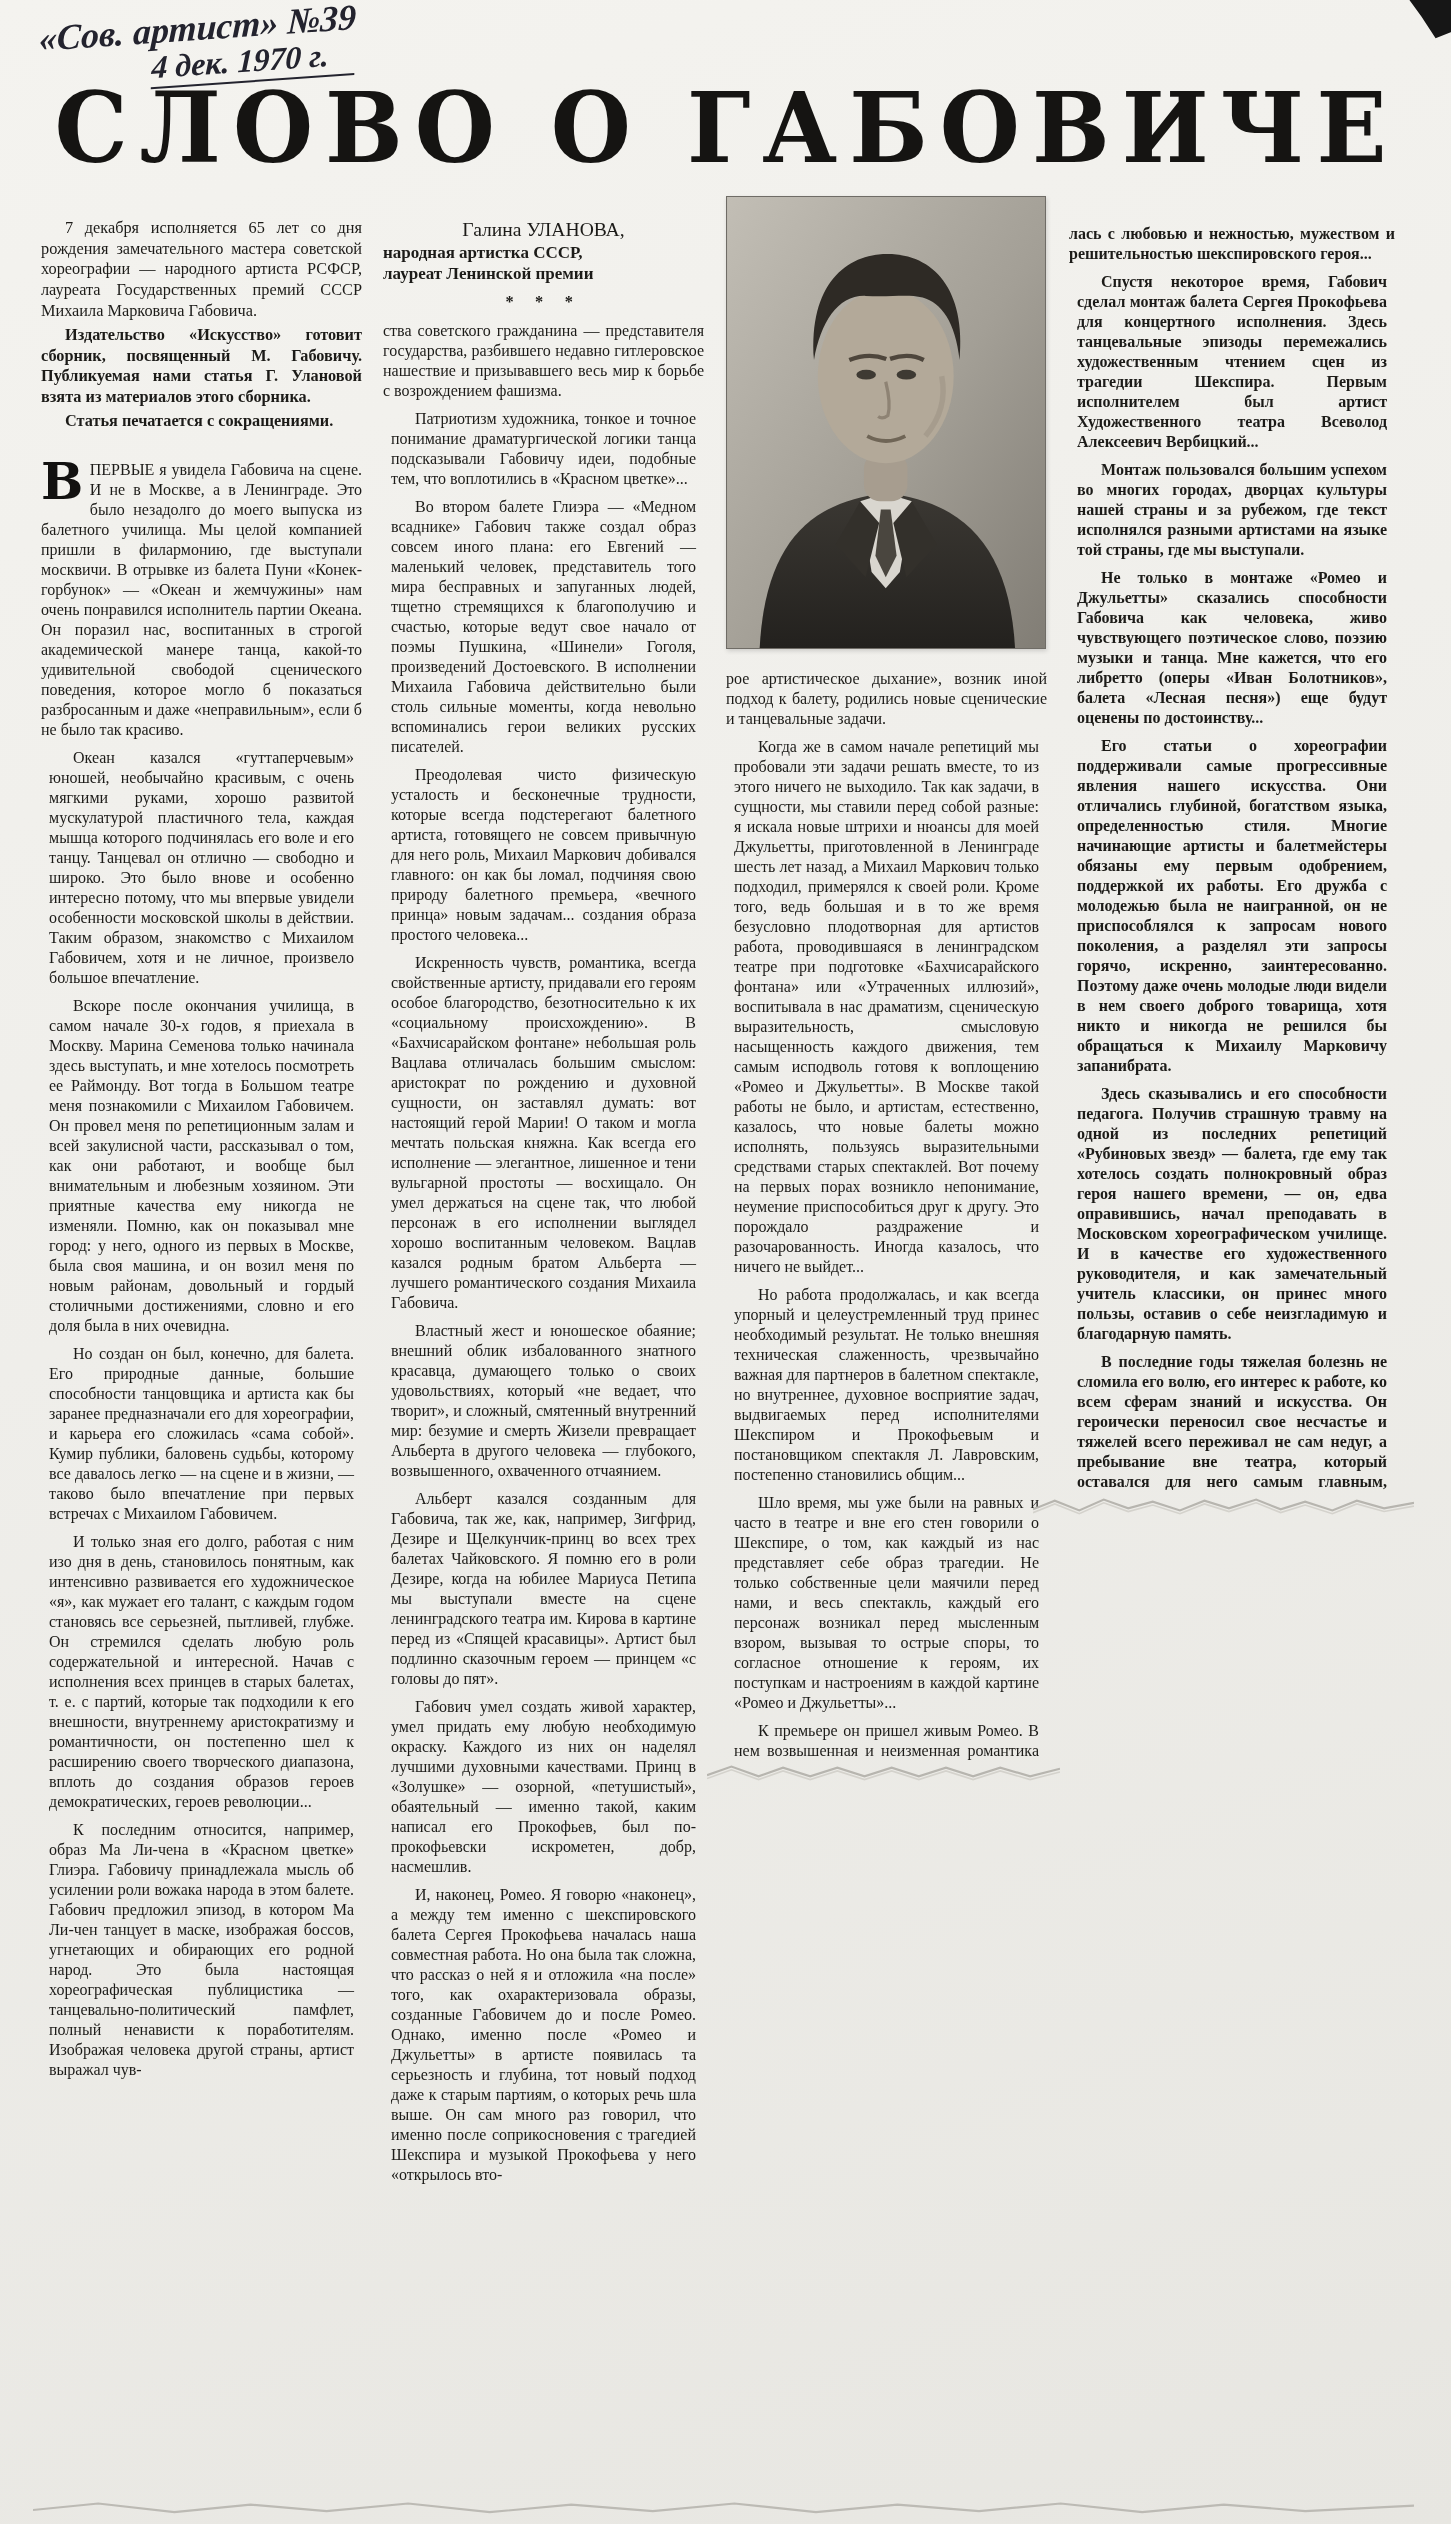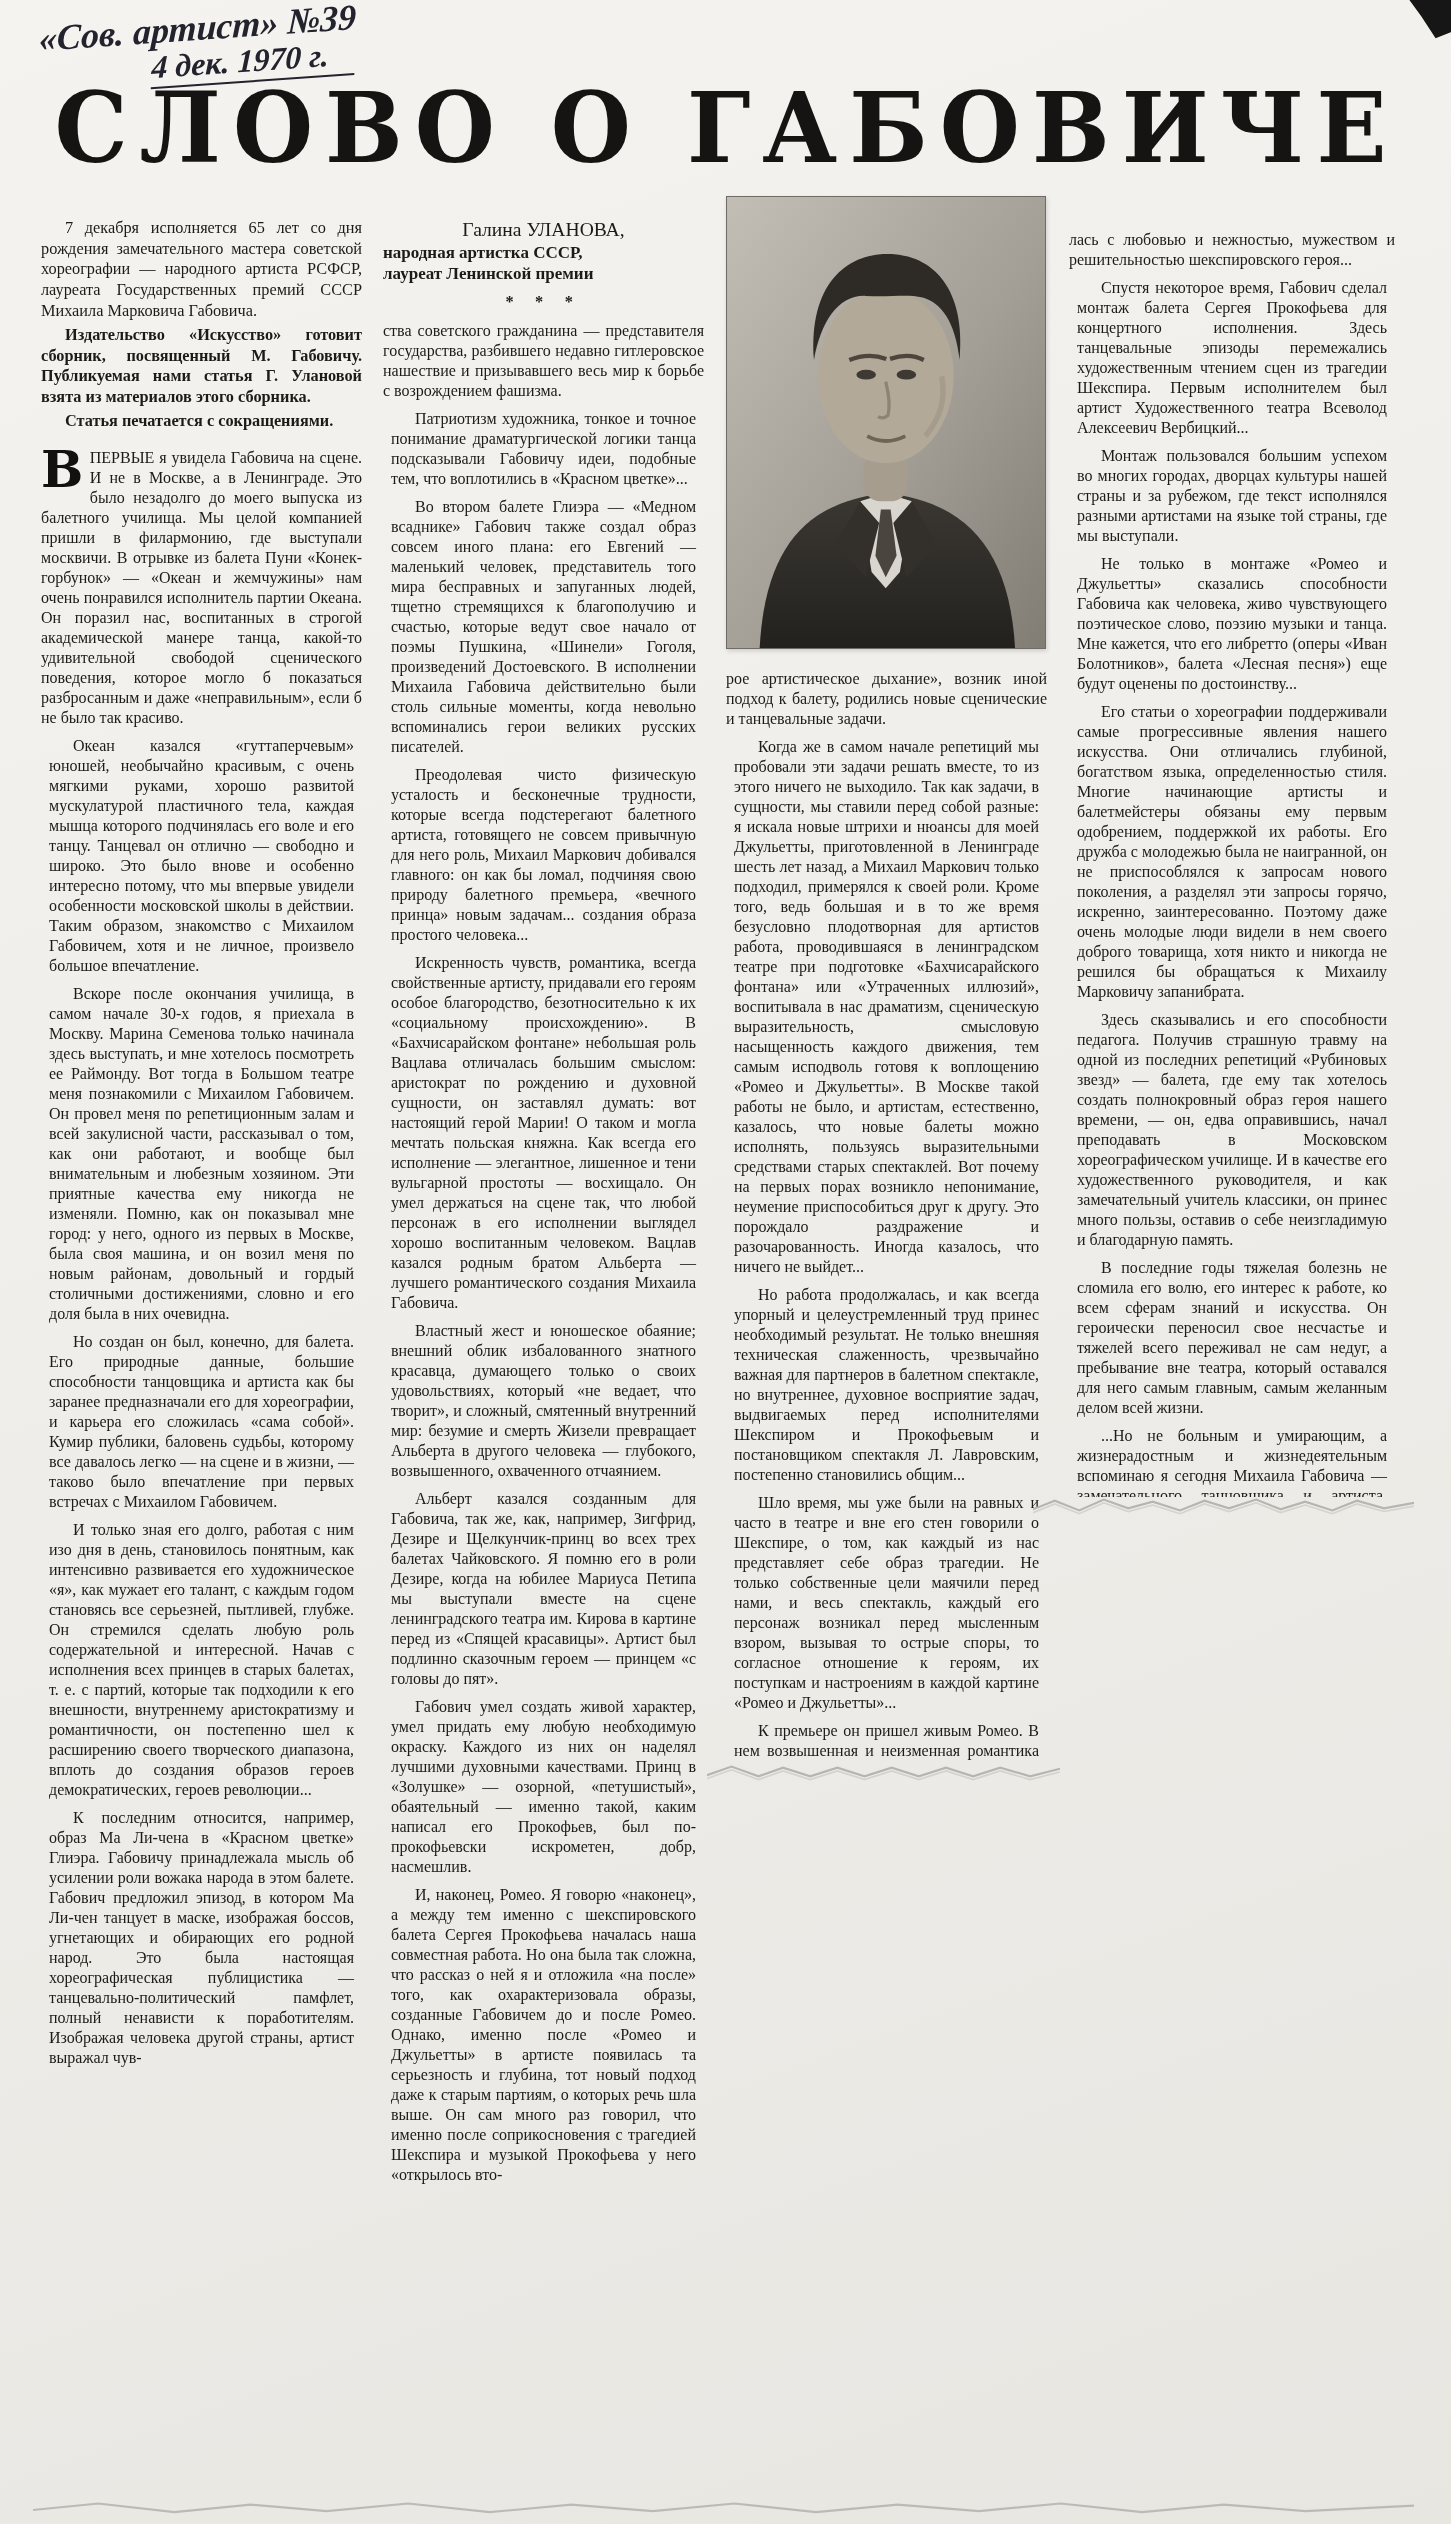--- a/index.html
+++ b/index.html
@@ -34,32 +34,32 @@
     transform:scaleY(1.05);
   }
   
   .col{
     position:absolute;overflow:hidden;
     font-size:16px;line-height:20px;text-align:justify;
   }
   .col1{left:41px;top:218px;width:321px;height:2257px;}
   .col2{left:383px;top:218px;width:321px;height:2295px;}
   .col3{left:726px;top:669px;width:321px;height:1093px;}
-  .col4{left:1069px;top:230px;width:326px;height:1267px;}
+  .col4{left:1069px;top:224px;width:326px;height:1267px;font-weight:bold;}
   .para{margin:0 0 5.4px 0;}
   .s-body{text-indent:24px;margin:8px;}
   .s-cont{text-indent:0;margin:0;}
   .s-first{text-indent:0;margin:0;}
   .s-intro{font-size:16.3px;line-height:20.7px;text-indent:24px;margin:0 0 3.3px 0;}
   .s-intro-bold{font-size:16.3px;line-height:20.7px;font-weight:bold;text-indent:24px;margin:0 0 3.3px 0;}
   .s-intro-bold:last-of-type{margin-bottom:9.8px;}
   .s-byline-name{text-align:center;font-weight:normal;font-size:19.6px;line-height:24px;text-indent:0;margin:0 0 1.1px 0;}
   .s-byline-title{text-align:left;font-weight:bold;font-size:17px;line-height:20.7px;text-indent:0;margin:0;}
   .s-stars{text-align:center;font-weight:bold;font-size:16.3px;letter-spacing:8.7px;text-indent:0;margin:7.6px 0 8.7px 0;}
-  .gap-after{margin-bottom:16px;}
+  .gap-after{margin-bottom:28px;}
   .dropcap{
     float:left;font-weight:bold;font-size:50px;line-height:40px;
     padding:2.2px 6.5px 0 0;color:#121110;font-family:"DejaVu Serif",serif;
   }
   
   .photo{
     position:absolute;left:726px;top:196px;width:318px;height:451px;
     border:0.5px solid #6f6c66;
     box-shadow:0 0 7.6px rgba(0,0,0,.25) inset, 1.1px 1.6px 4.4px rgba(0,0,0,.15);
     background:#a39f97;

